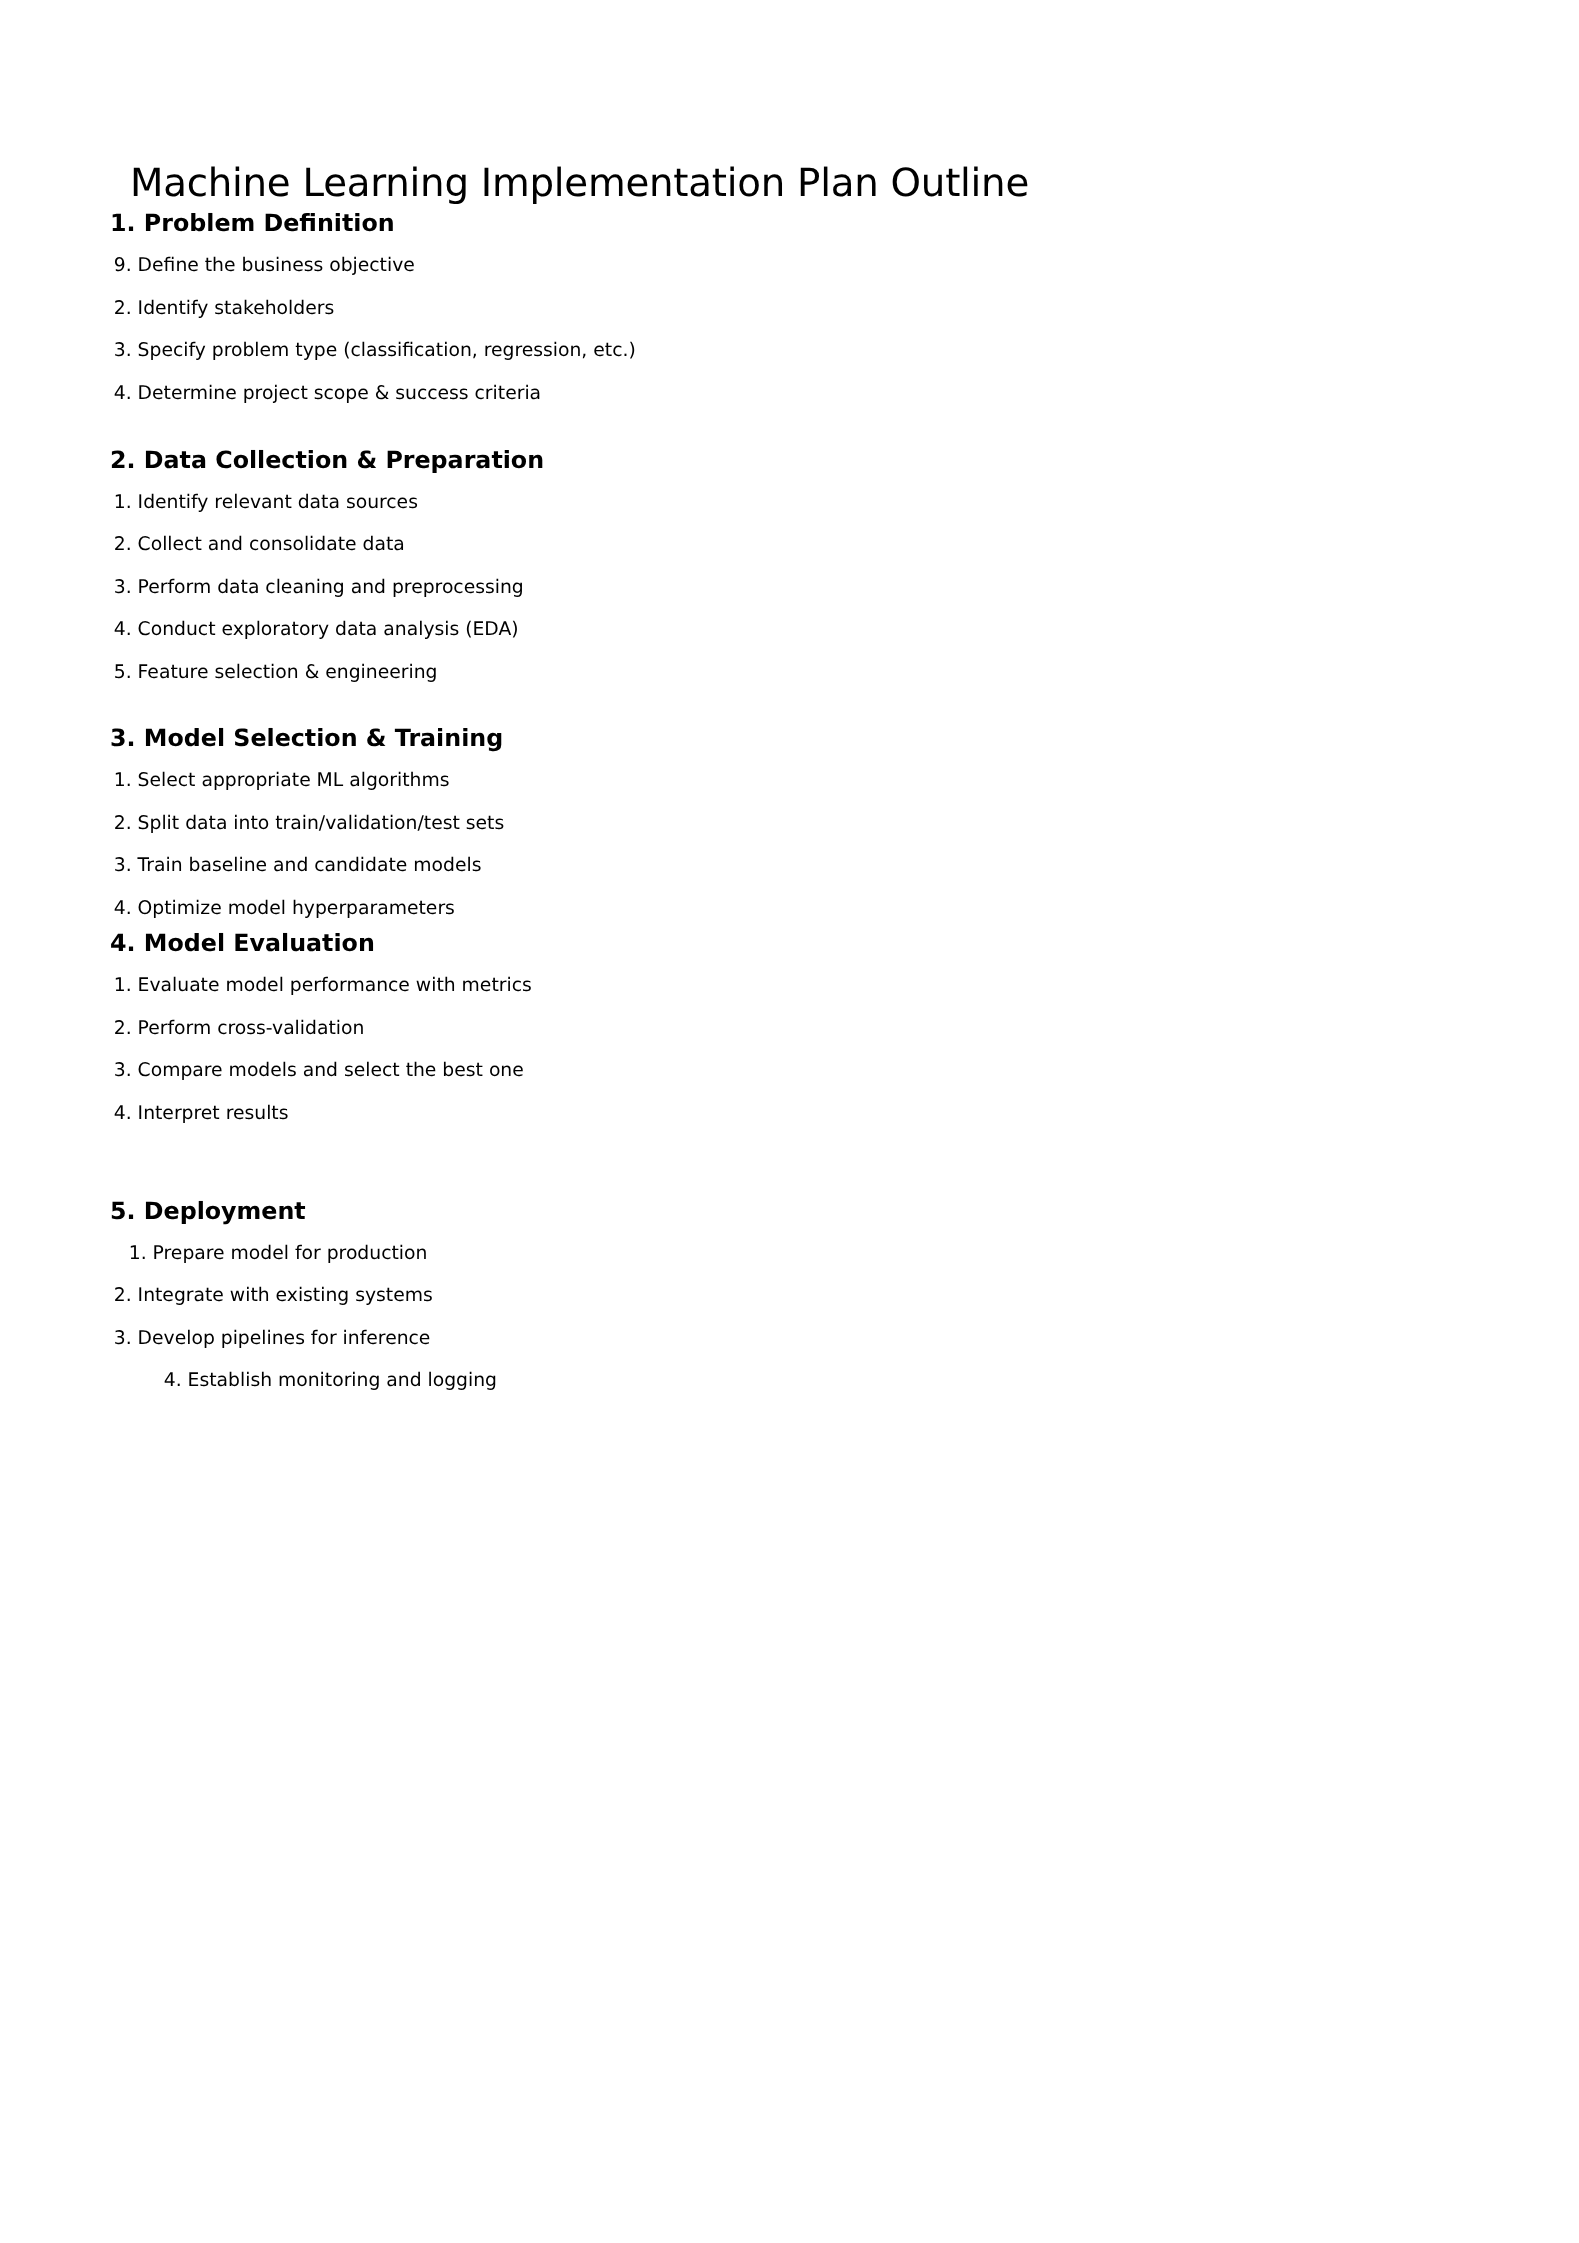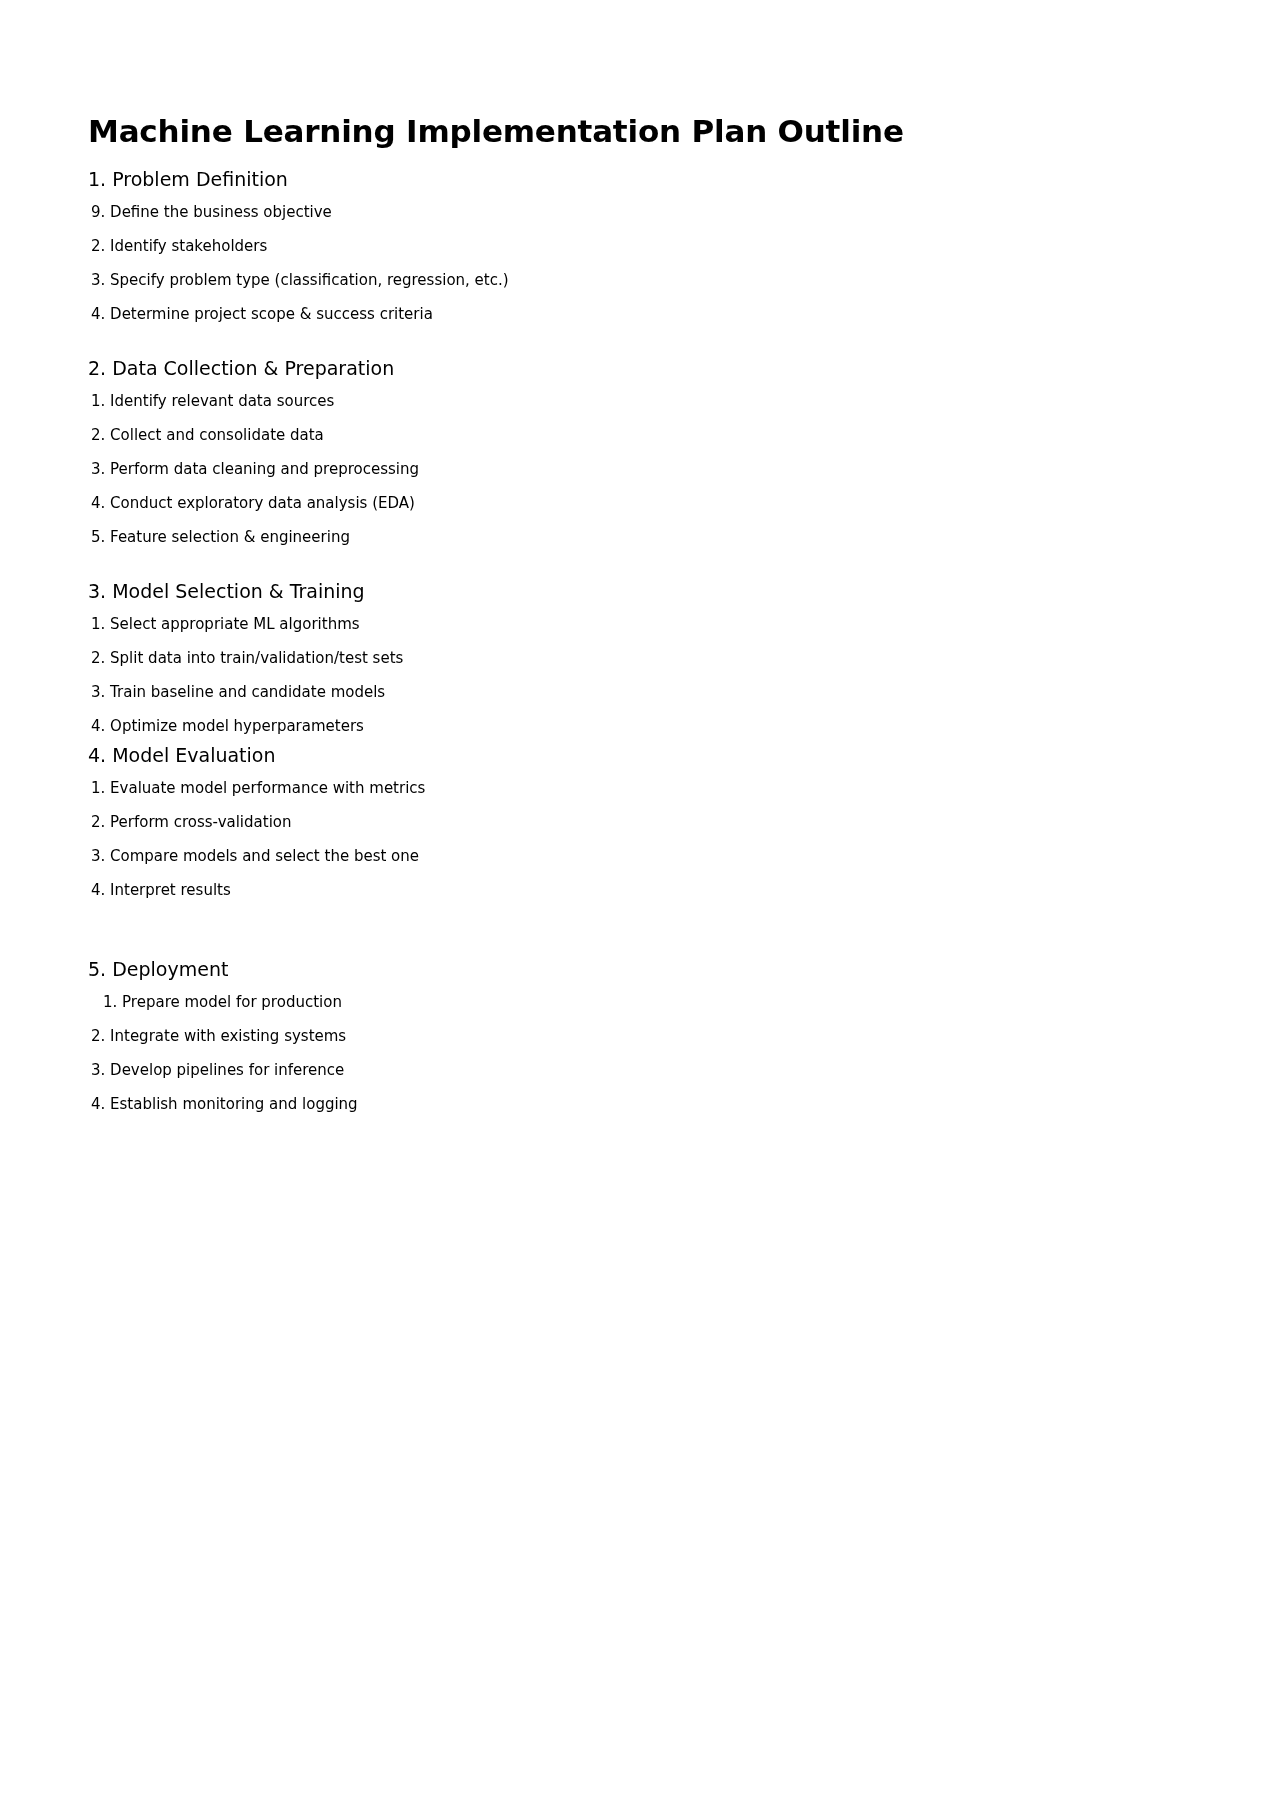--- a/index.html
+++ b/index.html
@@ -17,35 +17,35 @@
     .page {
       position: absolute;
       left: 88px;
       top: 0;
       width: 1100px;
     }
     .doc-title {
       position: absolute;
       left: 0;
       top: 116px;
-      margin: 0;
+      margin: 16px;
       font-size: 31px;
-      font-weight: 700;
+      font-weight: 400;
       line-height: 1;
       white-space: nowrap;
       letter-spacing: -0.2px;
     }
     .section {
       position: absolute;
       left: 0;
     }
     .section-heading {
       margin: 0;
       font-size: 19px;
-      font-weight: 400;
+      font-weight: 700;
       line-height: 1;
       white-space: nowrap;
       height: 20px;
     }
     .section-list {
       list-style: none;
       margin: 0;
       padding: 0;
     }
     .section-list li {
@@ -102,16 +102,16 @@
       <li style="top:137px;">4. Interpret results</li>
     </ol>
   </section>
 
   <section class="section" style="top:960px;">
     <h2 class="section-heading">5. Deployment</h2>
     <ol class="section-list">
       <li style="top:35px;margin-left:12px;">1. Prepare model for production</li>
       <li style="top:69px;">2. Integrate with existing systems</li>
       <li style="top:103px;">3. Develop pipelines for inference</li>
-      <li style="top:137px;">4. Establish monitoring and logging</li>
+      <li style="top:137px;margin-left:40px;">4. Establish monitoring and logging</li>
     </ol>
   </section>
 </div>
 
 </body></html>

